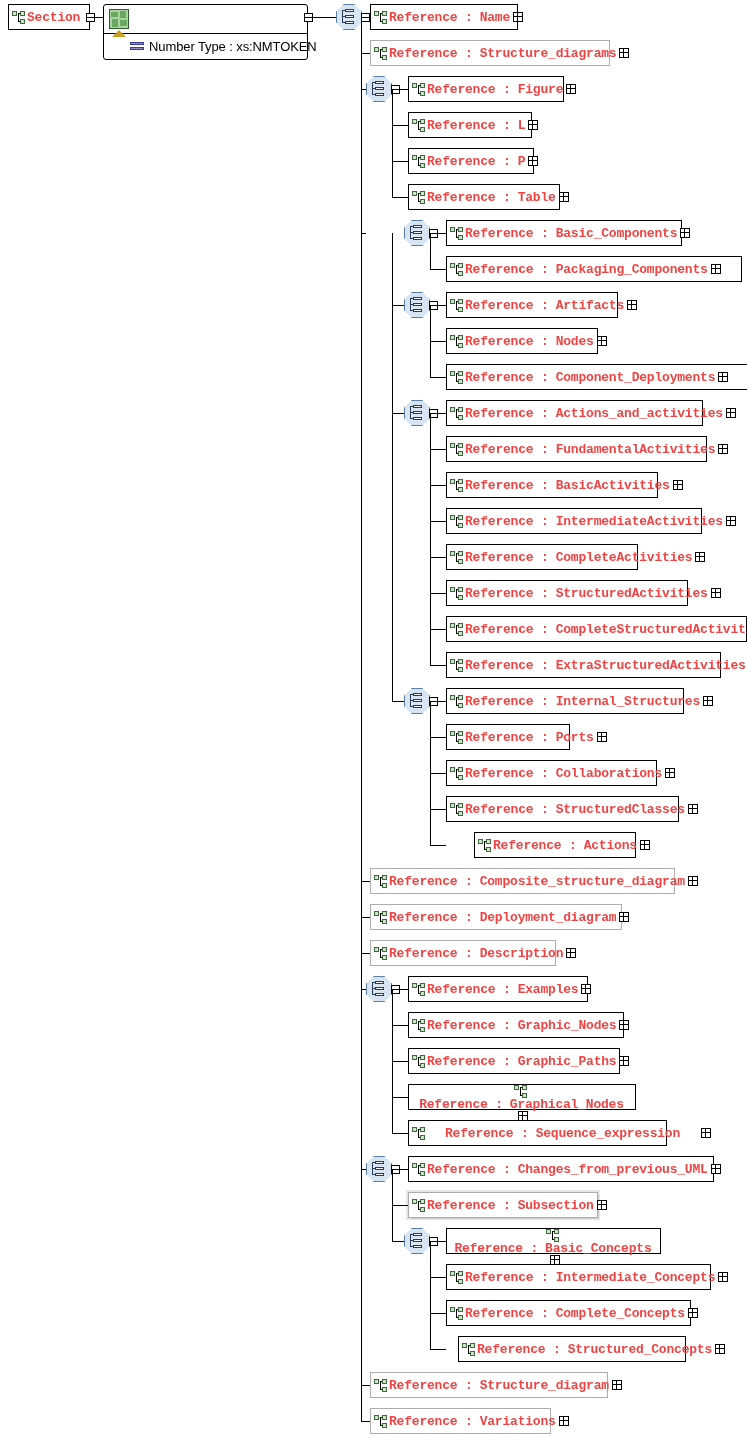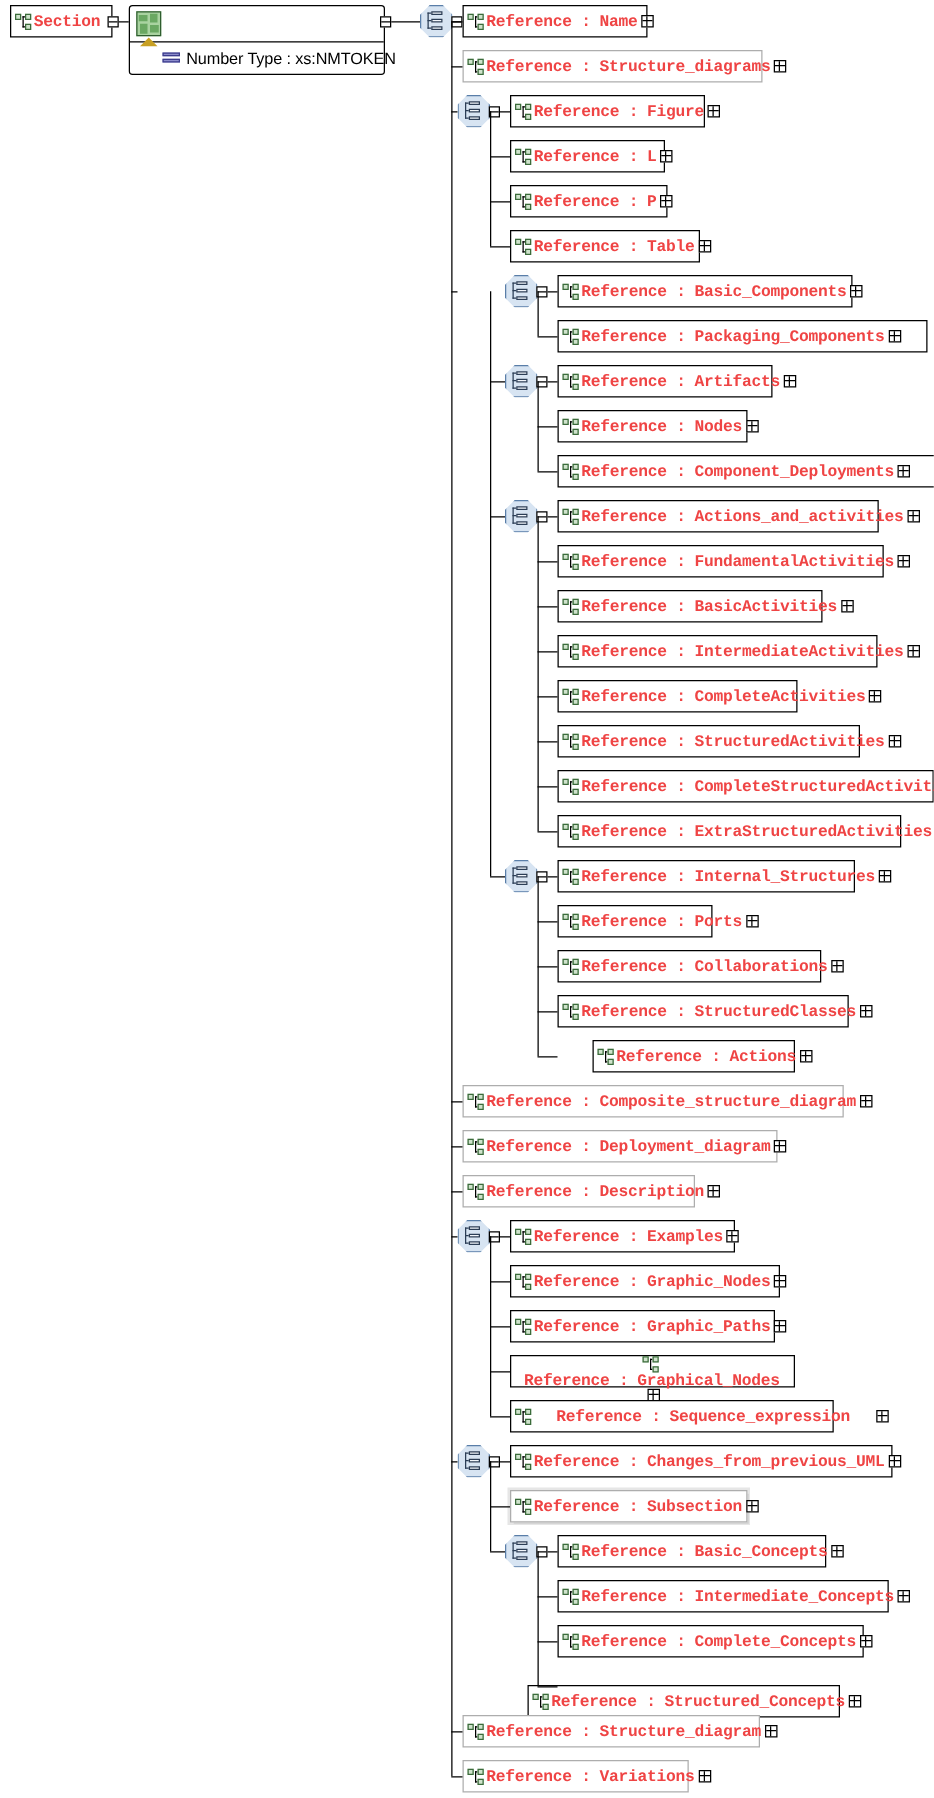--- a/index.html
+++ b/index.html
@@ -738,21 +738,21 @@
         <u class="h1"></u>
         <u class="h2"></u>
         <i class="a"></i>
         <i class="b"></i>
         <i class="c"></i>
       </span>
       <span class="lbl"><span class="pfx">Reference :</span><span class="nm">Subsection</span></span>
       <span class="plusbox"></span>
     </div>
     <div class="hline" style="left: 392px; top: 1205px; width: 16px;"></div>
-    <div class="elembox" style="left: 446px; top: 1228px; width: 215px;">
+    <div class="elembox" style="left: 446px; top: 1228px; width: 215px; flex-direction: column;">
       <span class="eicon">
         <u class="v"></u>
         <u class="h1"></u>
         <u class="h2"></u>
         <i class="a"></i>
         <i class="b"></i>
         <i class="c"></i>
       </span>
       <span class="lbl"><span class="pfx">Reference :</span><span class="nm">Basic_Concepts</span></span>
       <span class="plusbox"></span>
@@ -788,21 +788,21 @@
         <u class="h1"></u>
         <u class="h2"></u>
         <i class="a"></i>
         <i class="b"></i>
         <i class="c"></i>
       </span>
       <span class="lbl"><span class="pfx">Reference :</span><span class="nm">Complete_Concepts</span></span>
       <span class="plusbox"></span>
     </div>
     <div class="hline" style="left: 430px; top: 1313px; width: 16px;"></div>
-    <div class="elembox" style="left: 422px; top: 1336px; width: 250px; margin-top: 12px;">
+    <div class="elembox" style="left: 458px; top: 1336px; width: 228px;">
       <span class="eicon">
         <u class="v"></u>
         <u class="h1"></u>
         <u class="h2"></u>
         <i class="a"></i>
         <i class="b"></i>
         <i class="c"></i>
       </span>
       <span class="lbl"><span class="pfx">Reference :</span><span class="nm">Structured_Concepts</span></span>
       <span class="plusbox"></span>

